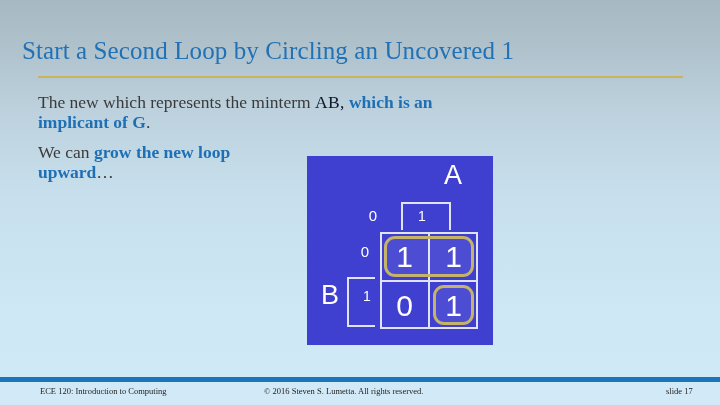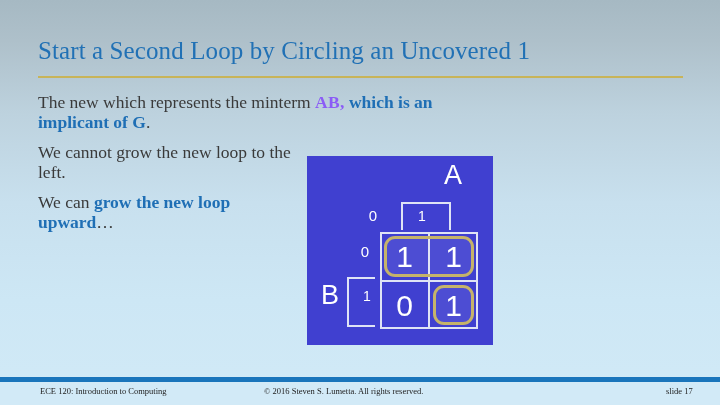--- a/index.html
+++ b/index.html
@@ -17,21 +17,21 @@
         #c8e0ee 50%,
         #cde7f5 74%,
         #d0e9f6 92%,
         #d2eaf7 100%);
     position: relative;
   }
 
   
   #slide-title {
     position: absolute;
-    left: 38px;
+    left: 22px;
     top: 36px;
     width: 650px;
     font-size: 25px;
     line-height: 30px;
     font-weight: 400;
     color: #2171b5;
     letter-spacing: .1px;
     white-space: nowrap;
   }
   #title-rule {
@@ -53,22 +53,22 @@
     font-size: 17.5px;
     line-height: 20px;
   }
   #body-col .para { margin-bottom: 10px; }
   #body-col .para:last-child { margin-bottom: 16px; }
   .em {
     color: #1f6fb5;
     font-weight: bold;
   }
   .minterm {
-    color: #8b5cf6;
-    font-weight: bold;
+    color: #0f172a;
+    font-weight: normal;
     font-family: "Liberation Serif", "DejaVu Serif", serif;
     letter-spacing: .3px;
   }
   
   #para-1 { width: 440px; }
 
   
   #kmap {
     position: absolute;
     left: 307px;
@@ -171,23 +171,20 @@
 <div id="slide-title">Start a Second Loop by Circling an Uncovered 1</div>
 <div id="title-rule"></div>
 
 <div id="body-col">
 
   <div class="para" id="para-1">
     <span>The new which represents the minterm </span><span class="minterm">AB,</span><span> </span><span class="em">which is an implicant of G</span><span>.</span>
   </div>
 
 
-  <div class="para" id="para-3">
-    <span>We cannot grow the new loop to the left.</span>
-  </div>
 
   <div class="para" id="para-4">
     <span>We can </span><span class="em">grow the new loop upward</span><span>…</span>
   </div>
 
 </div>
 
 <div id="kmap">
 
   <div class="lbl" id="kmap-a-label">A</div>

